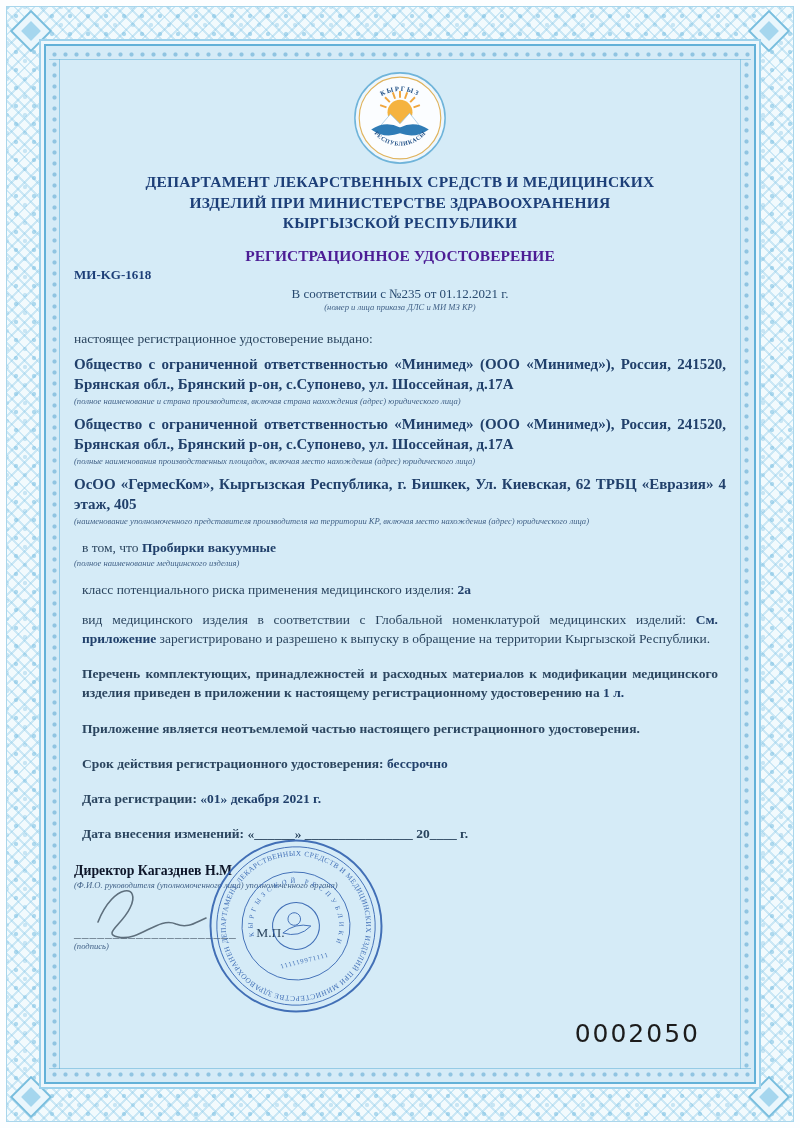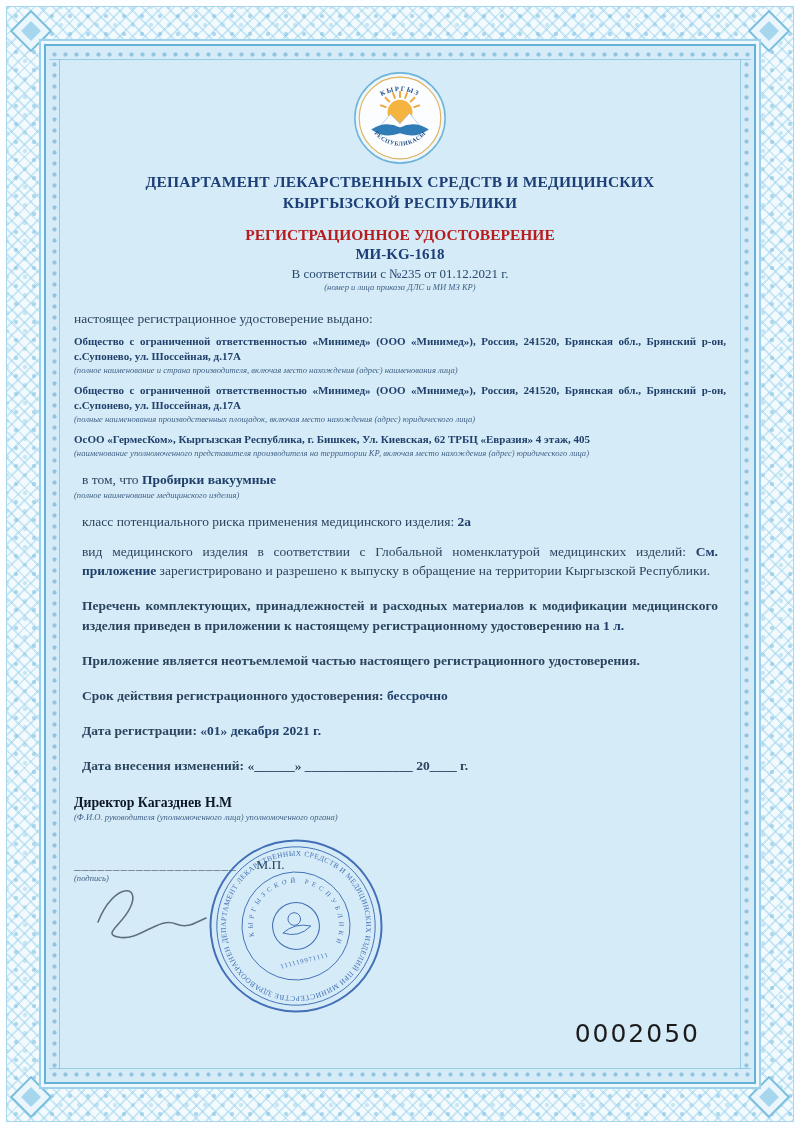--- a/index.html
+++ b/index.html
@@ -38,28 +38,28 @@
   .band-top{top:3px;left:3px;right:3px;height:10px;border-bottom:1px solid rgba(99,177,216,.55);}
   .band-bottom{bottom:3px;left:3px;right:3px;height:10px;border-top:1px solid rgba(99,177,216,.55);}
   .band-left{left:3px;top:13px;bottom:13px;width:10px;border-right:1px solid rgba(99,177,216,.55);}
   .band-right{right:3px;top:13px;bottom:13px;width:10px;border-left:1px solid rgba(99,177,216,.55);}
 
   .content{position:absolute;left:28px;right:28px;top:12px;bottom:12px;}
 
   .emblem-wrap{width:96px;height:96px;margin:12px auto 6px;}
 
   .org-line{font-weight:bold;font-size:15.5px;line-height:1.33;color:#1d3f78;text-align:center;letter-spacing:.2px;}
-  .doc-title{font-weight:bold;font-size:15.5px;color:#b91c1c;text-align:center;margin-top:13px;}
-  .doc-number{font-weight:bold;font-size:15px;color:#1d3f78;text-align:center;margin-top:2px;}
+  .doc-title{font-weight:bold;font-size:15.5px;color:#4c1d95;text-align:center;margin-top:13px;}
+  .doc-number{font-weight:bold;font-size:13px;color:#1d3f78;margin-top:2px;}
   .order-line{font-size:13px;color:#27496f;text-align:center;margin-top:3px;}
   .caption{font-size:8.6px;font-style:italic;color:#3f5f85;margin:0 0 4px;line-height:1.25;}
   .caption.center{text-align:center;margin-bottom:0;}
 
   .lead{margin:18px 0 4px;font-size:13.5px;color:#2b455f;}
-  .bold-para{font-weight:bold;font-size:11px;text-align:justify;color:#21406b;margin:7px 0 1px;line-height:1.38;}
+  .bold-para{font-weight:bold;font-size:15px;text-align:justify;color:#21406b;margin:7px 0 1px;line-height:1.38;}
   .para{font-size:13.5px;color:#2b455f;margin:11px 8px 1px;line-height:1.42;}
   .para b{color:#21406b;}
   .just{text-align:justify;}
   .gap-lg{margin-top:16px;font-weight:bold;}
   .director{margin:20px 0 1px;font-size:13.8px;}
   .director b{color:#0f172a;}
   .sign-row{margin-top:34px;font-size:13.5px;color:#4a5a6b;}
   .sign-line{letter-spacing:1px;}
   .mp{margin-left:16px;color:#2b455f;}
 
@@ -116,31 +116,32 @@
           <text font-size="7" fill="#1d4e85" font-weight="bold" letter-spacing="1.5">
             <textPath href="#emblem-top" startOffset="50%" text-anchor="middle">КЫРГЫЗ</textPath>
           </text>
           <text font-size="6.2" fill="#1d4e85" font-weight="bold" letter-spacing="0.6">
             <textPath href="#emblem-bottom" startOffset="50%" text-anchor="middle">РЕСПУБЛИКАСЫ</textPath>
           </text>
         </svg>
       </div>
 
       <div class="org-line">ДЕПАРТАМЕНТ ЛЕКАРСТВЕННЫХ СРЕДСТВ И МЕДИЦИНСКИХ</div>
+      <div class="org-line">ИЗДЕЛИЙ ПРИ МИНИСТЕРСТВЕ ЗДРАВООХРАНЕНИЯ</div>
       <div class="org-line">КЫРГЫЗСКОЙ РЕСПУБЛИКИ</div>
 
       <div class="doc-title">РЕГИСТРАЦИОННОЕ УДОСТОВЕРЕНИЕ</div>
       <div class="doc-number">МИ-KG-1618</div>
       <div class="order-line">В соответствии с №235 от 01.12.2021 г.</div>
       <div class="caption center">(номер и лица приказа ДЛС и МИ МЗ КР)</div>
 
       <p class="lead">настоящее регистрационное удостоверение выдано:</p>
 
       <p class="bold-para">Общество с ограниченной ответственностью «Минимед» (ООО «Минимед»), Россия, 241520, Брянская обл., Брянский р-он, с.Супонево, ул. Шоссейная, д.17А</p>
-      <div class="caption">(полное наименование и страна производителя, включая место нахождения (адрес) наименования лица)</div>
+      <div class="caption">(полное наименование и страна производителя, включая страна нахождения (адрес) юридического лица)</div>
 
       <p class="bold-para">Общество с ограниченной ответственностью «Минимед» (ООО «Минимед»), Россия, 241520, Брянская обл., Брянский р-он, с.Супонево, ул. Шоссейная, д.17А</p>
       <div class="caption">(полные наименования производственных площадок, включая место нахождения (адрес) юридического лица)</div>
 
       <p class="bold-para">ОсОО «ГермесКом», Кыргызская Республика, г. Бишкек, Ул. Киевская, 62 ТРБЦ «Евразия» 4 этаж, 405</p>
       <div class="caption">(наименование уполномоченного представителя производителя на территории КР, включая место нахождения (адрес) юридического лица)</div>
 
       <p class="para"><span>в том, что </span><b>Пробирки вакуумные</b></p>
       <div class="caption">(полное наименование медицинского изделия)</div>
 

